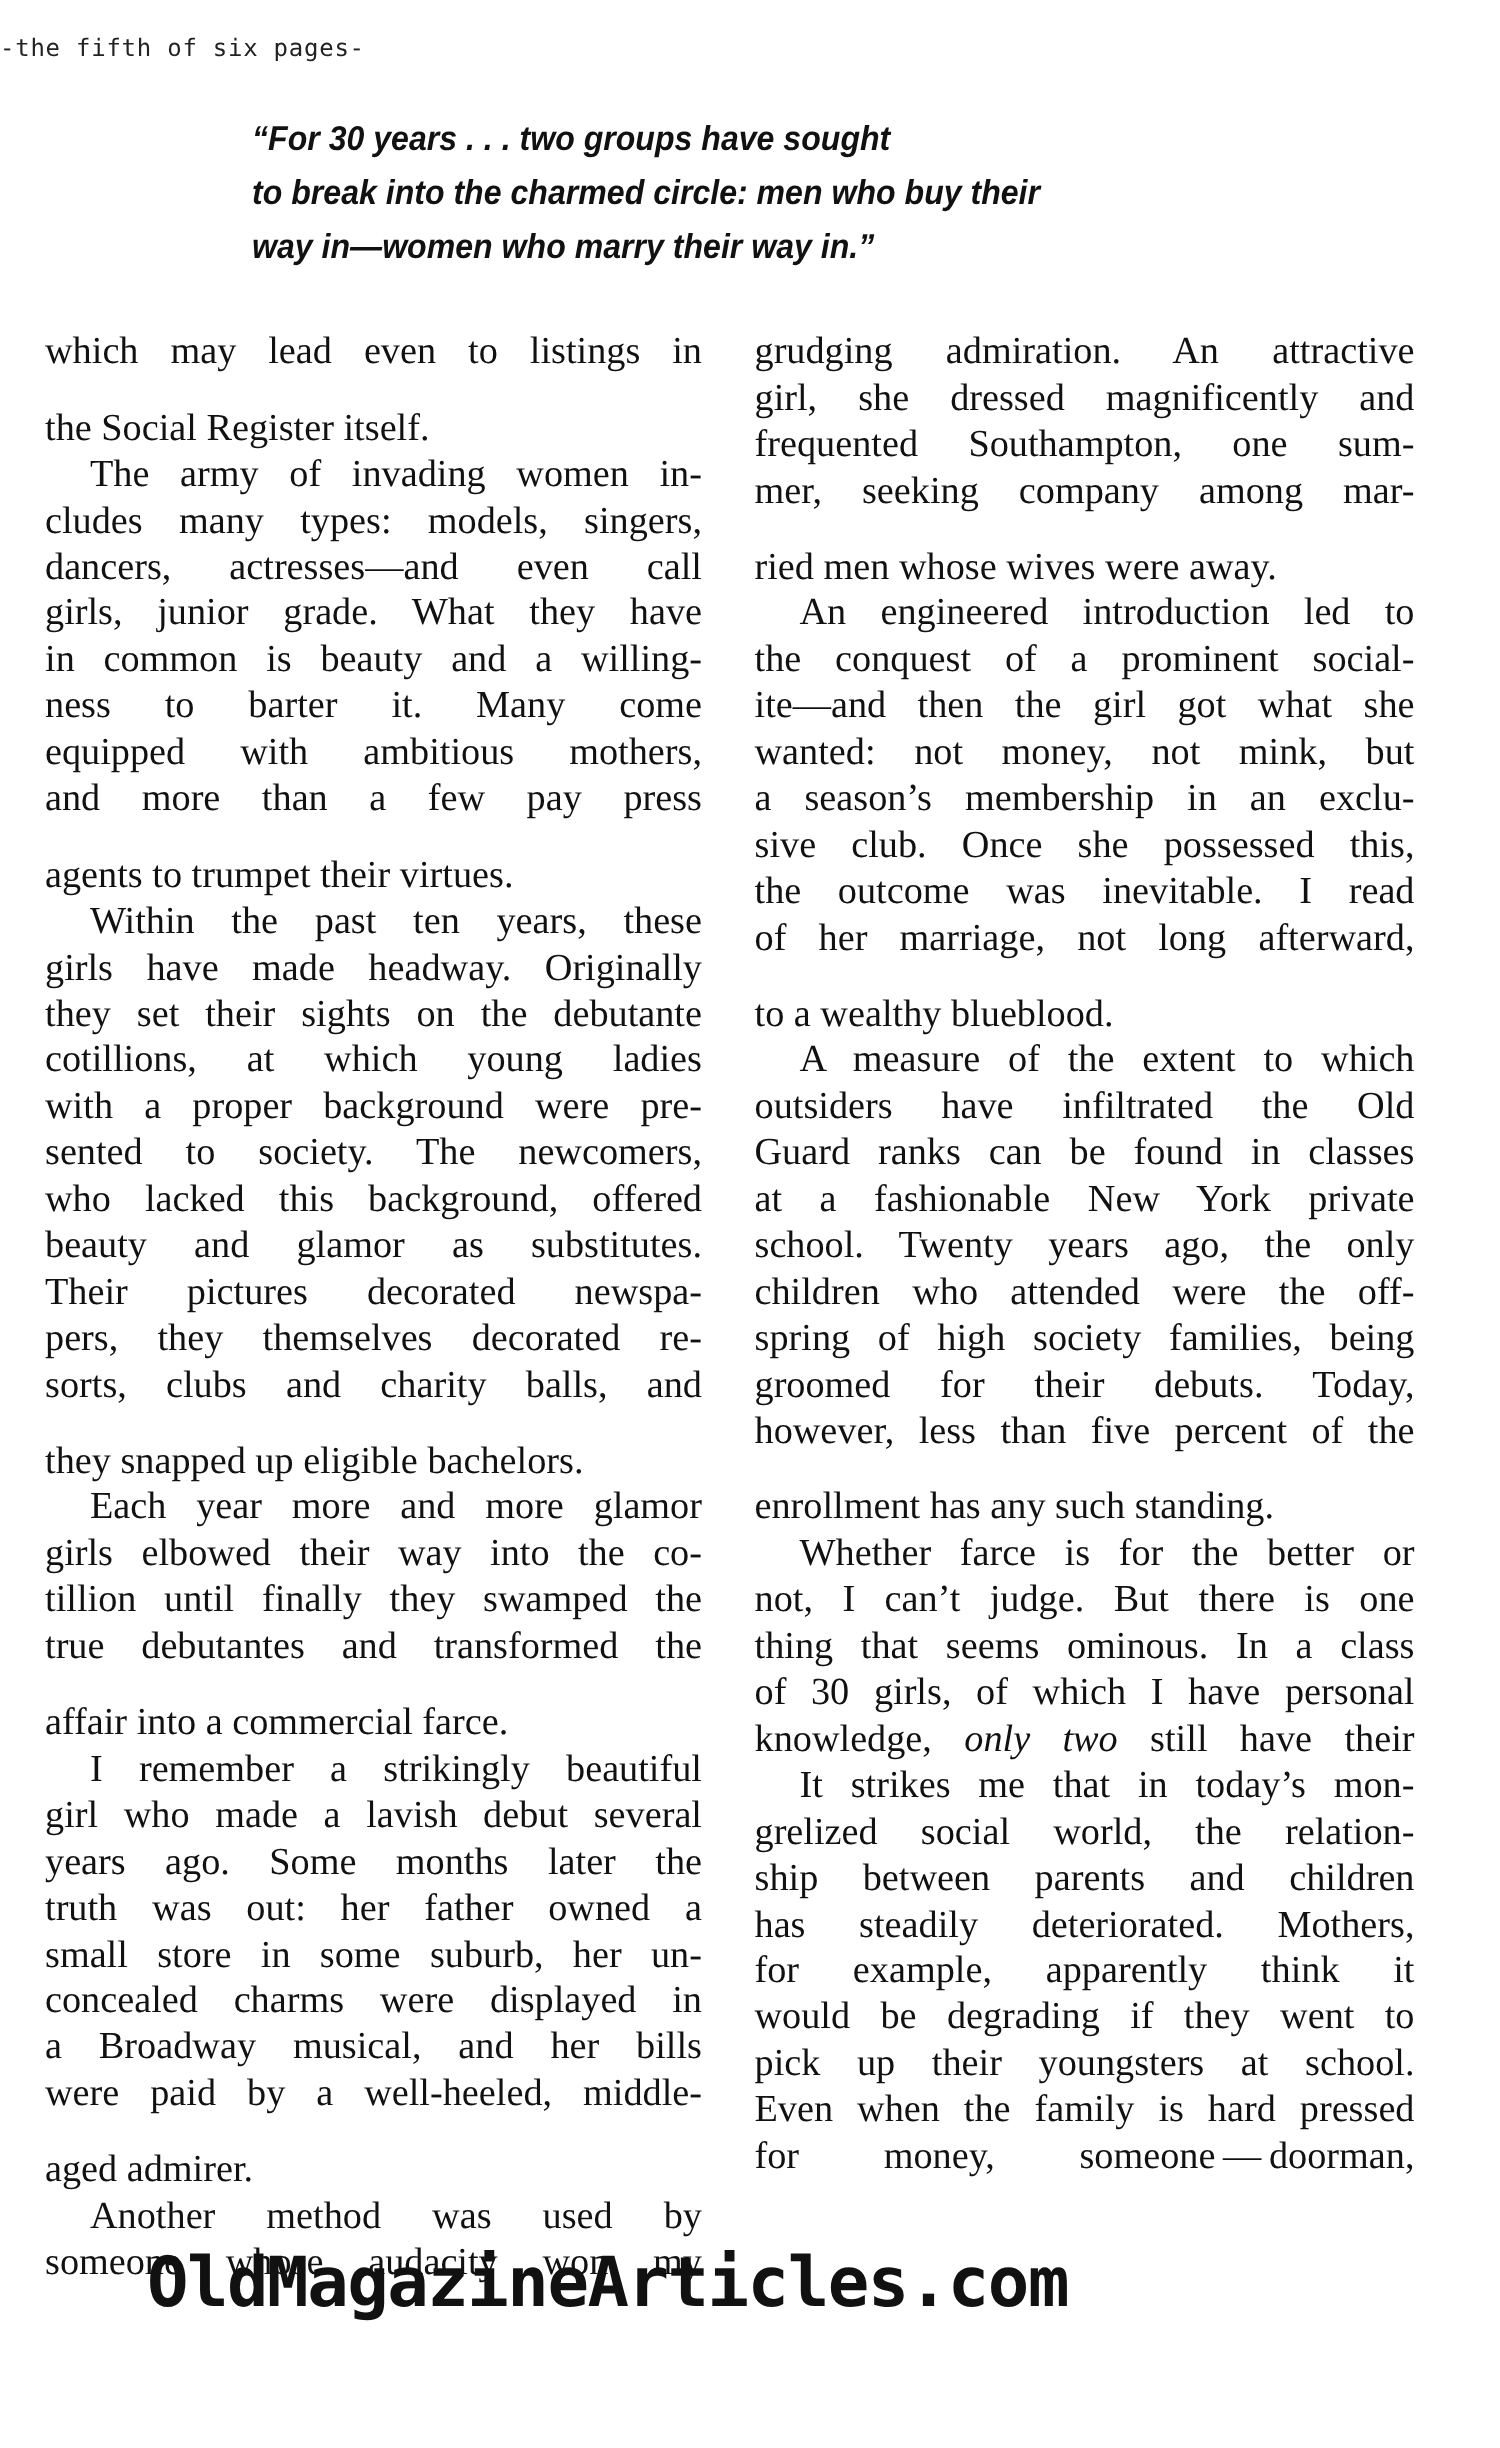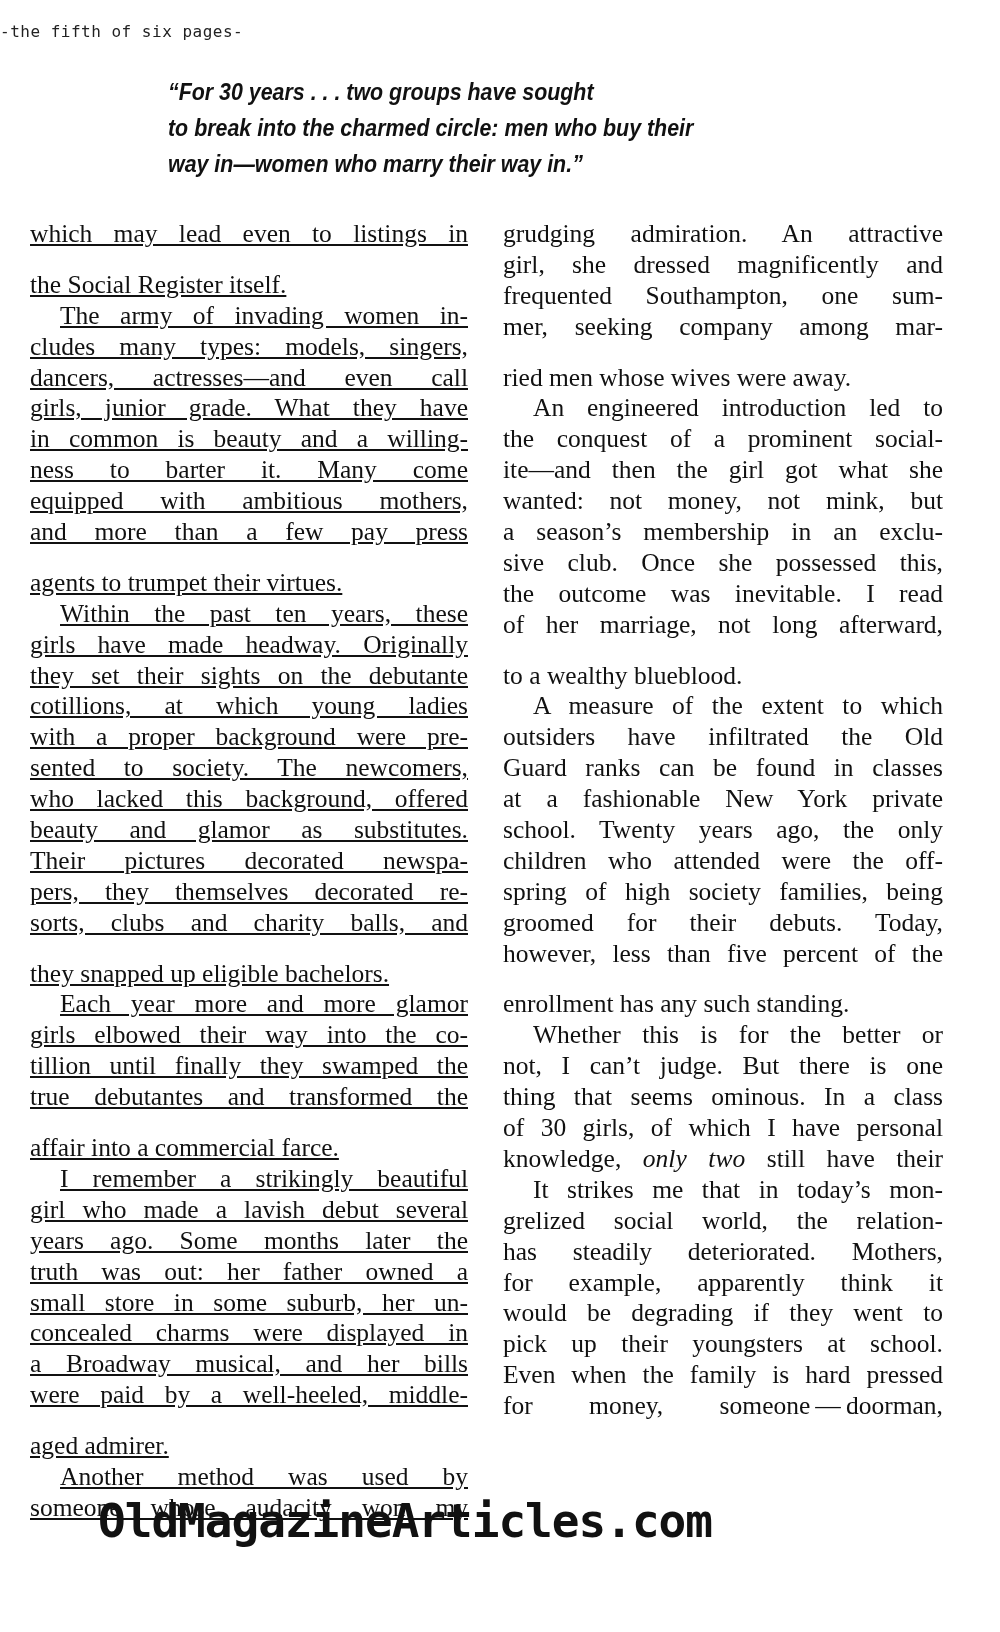--- a/index.html
+++ b/index.html
@@ -46,21 +46,20 @@
       position: absolute;
       top: 219px;
       font-family: "Liberation Serif", "DejaVu Serif", serif;
       font-size: 25.5px;
       line-height: 30.9px;
       color: #111;
     }
     .column.left {
       left: 30px;
       width: 438px;
-      text-decoration: underline;
     }
     .column.right {
       left: 503px;
       width: 440px;
     }
     .column .line {
       display: block;
       white-space: nowrap;
       text-align: justify;
       text-align-last: justify;
@@ -160,27 +159,28 @@
     <span class="line indent">A measure of the extent to which</span>
     <span class="line">outsiders have infiltrated the Old</span>
     <span class="line">Guard ranks can be found in classes</span>
     <span class="line">at a fashionable New York private</span>
     <span class="line">school. Twenty years ago, the only</span>
     <span class="line">children who attended were the off-</span>
     <span class="line">spring of high society families, being</span>
     <span class="line">groomed for their debuts. Today,</span>
     <span class="line">however, less than five percent of the</span>
     <span class="line last">enrollment has any such standing.</span>
-    <span class="line indent">Whether this is for the better or</span>
+    <span class="line indent">Whether farce is for the better or</span>
     <span class="line">not, I can’t judge. But there is one</span>
     <span class="line">thing that seems ominous. In a class</span>
     <span class="line">of 30 girls, of which I have personal</span>
     <span class="line">knowledge, <em>only two</em> still have their</span>
     <span class="line indent">It strikes me that in today’s mon-</span>
     <span class="line">grelized social world, the relation-</span>
+    <span class="line">ship between parents and children</span>
     <span class="line">has steadily deteriorated. Mothers,</span>
     <span class="line">for example, apparently think it</span>
     <span class="line">would be degrading if they went to</span>
     <span class="line">pick up their youngsters at school.</span>
     <span class="line">Even when the family is hard pressed</span>
     <span class="line">for money, someone — doorman,</span>
   </div>
 
 <div class="watermark">OldMagazineArticles.com</div>
 

